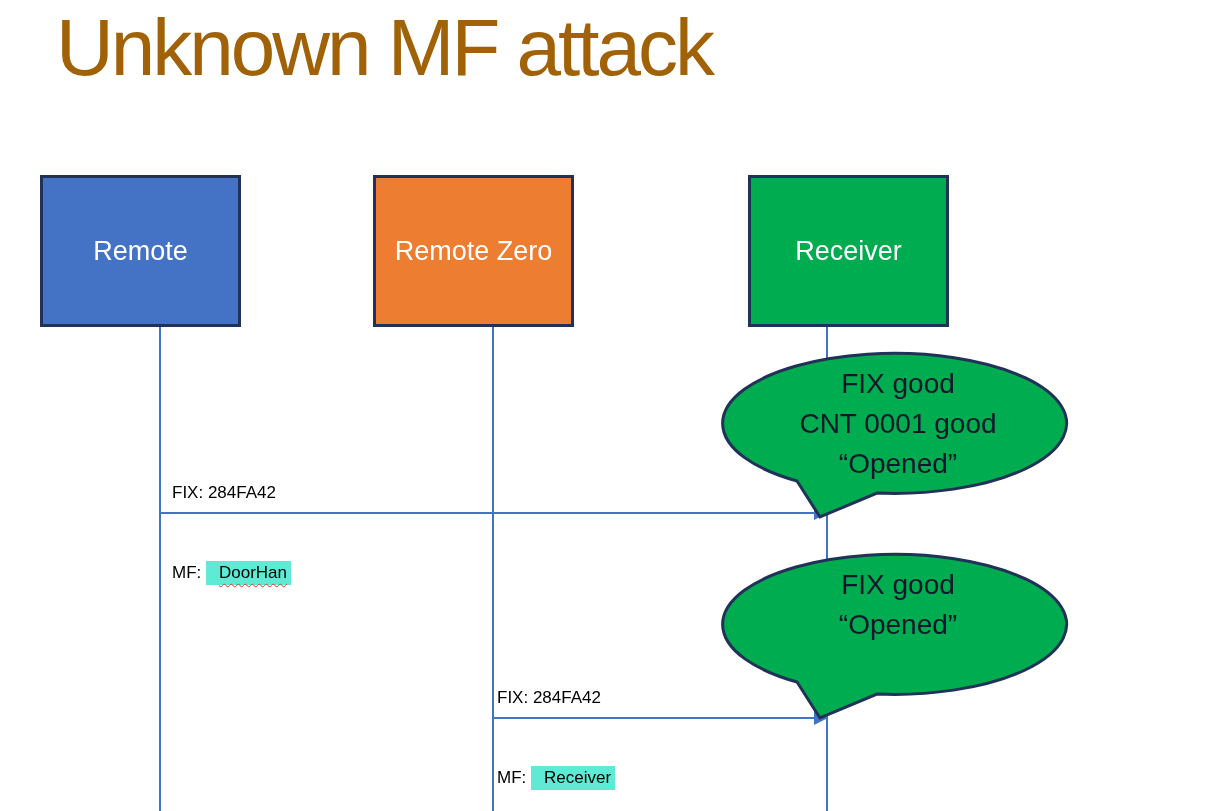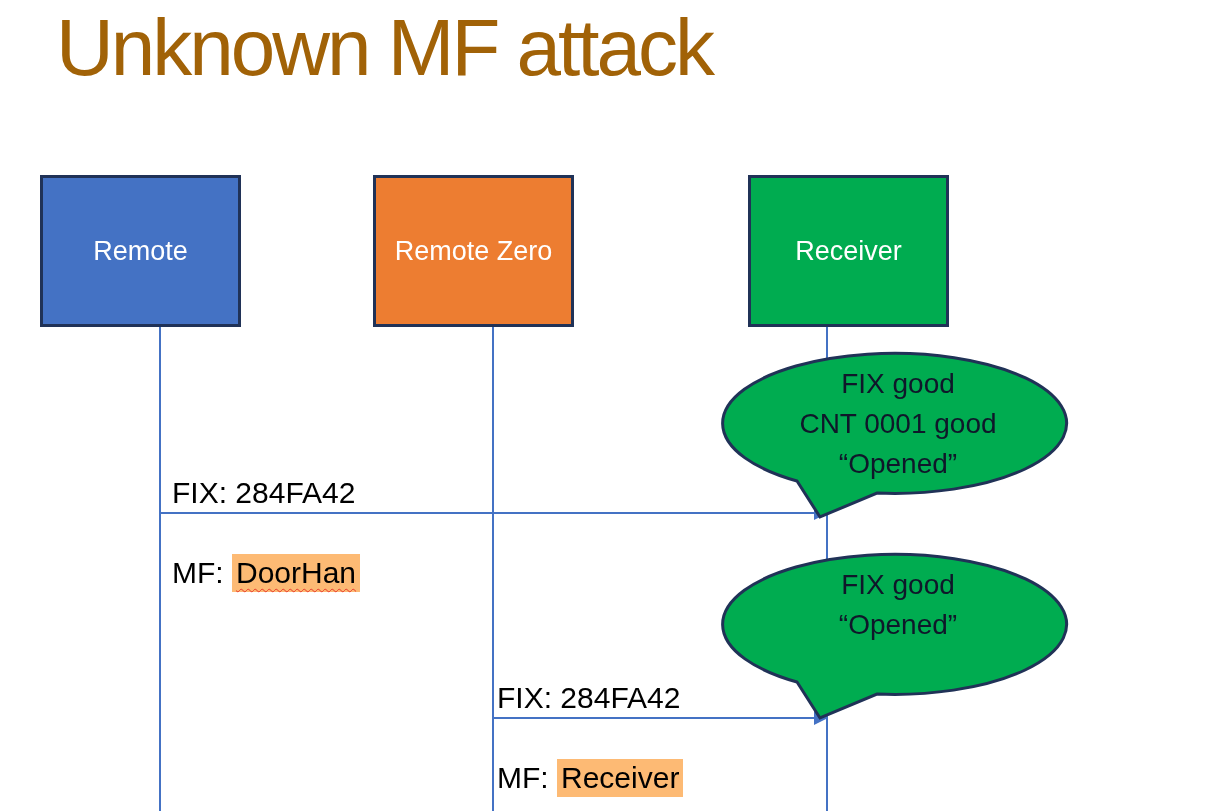--- a/index.html
+++ b/index.html
@@ -29,30 +29,30 @@
   .a1{left:160px;top:512px;width:656px;}
   .a2{left:493px;top:717px;width:323px;}
   .arrow-head{
     position:absolute;width:0;height:0;z-index:3;
     border-top:7px solid transparent;border-bottom:7px solid transparent;
     border-left:14px solid #4472C4;
   }
   .a1h{left:814px;top:506px;}
   .a2h{left:814px;top:711px;}
   .msg{
-    position:absolute;font-size:30px;color:#000;white-space:nowrap;z-index:4;
+    position:absolute;font-size:17px;color:#000;white-space:nowrap;z-index:4;
     line-height:32px;
   }
   .m1a{left:172px;top:477px;}
   .m1b1{left:172px;top:518px;}
   .m1b2{left:172px;top:557px;}
   .m2a{left:497px;top:682px;}
   .m2b1{left:497px;top:723px;}
   .m2b2{left:497px;top:762px;}
-  .hl{background:#fdba74;padding:2px 4px 3px 4px;}
+  .hl{background:#5eead4;padding:2px 4px 3px 13px;}
   .wavy{
     text-decoration-line:underline;
     text-decoration-style:wavy;
     text-decoration-color:#e8362a;
     text-decoration-thickness:1px;
     text-underline-offset:5px;
   }
   .callout{position:absolute;width:360px;height:170px;z-index:5;}
   .c1{left:718px;top:351px;}
   .c2{left:718px;top:552px;}

